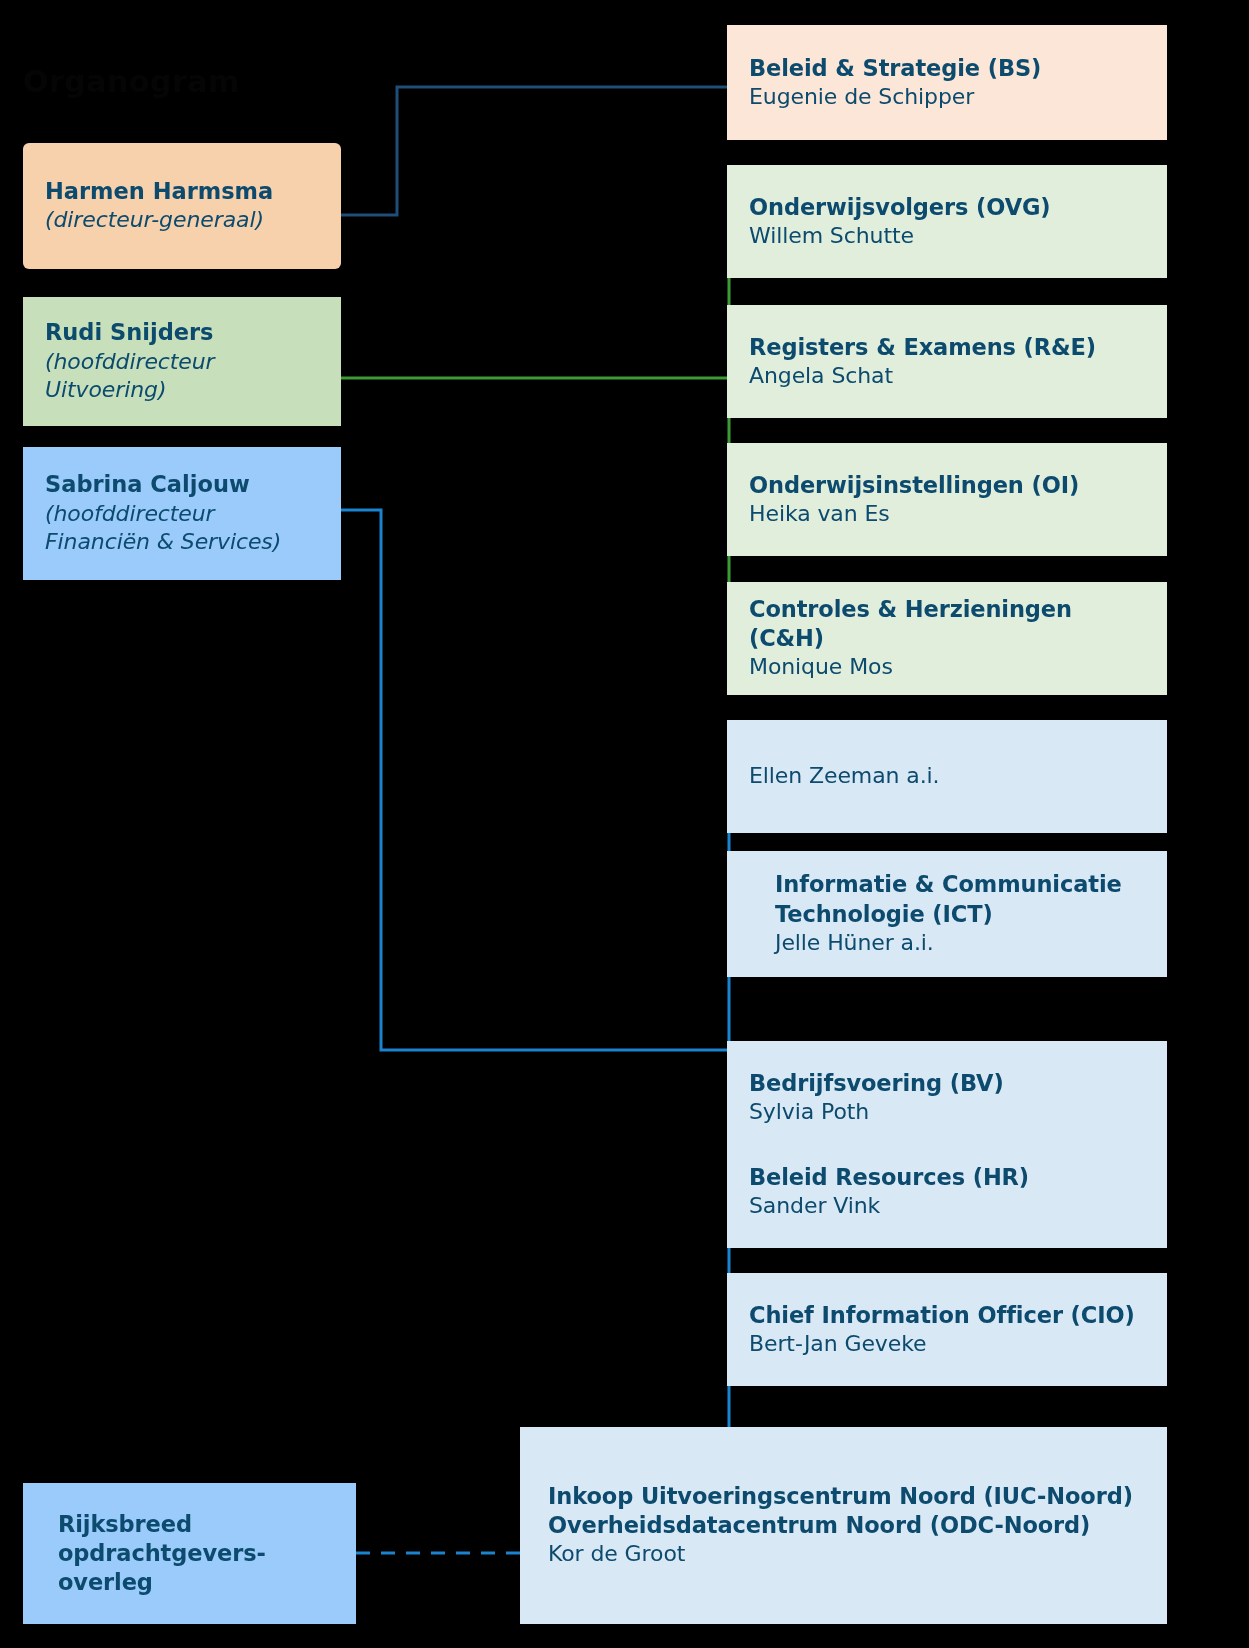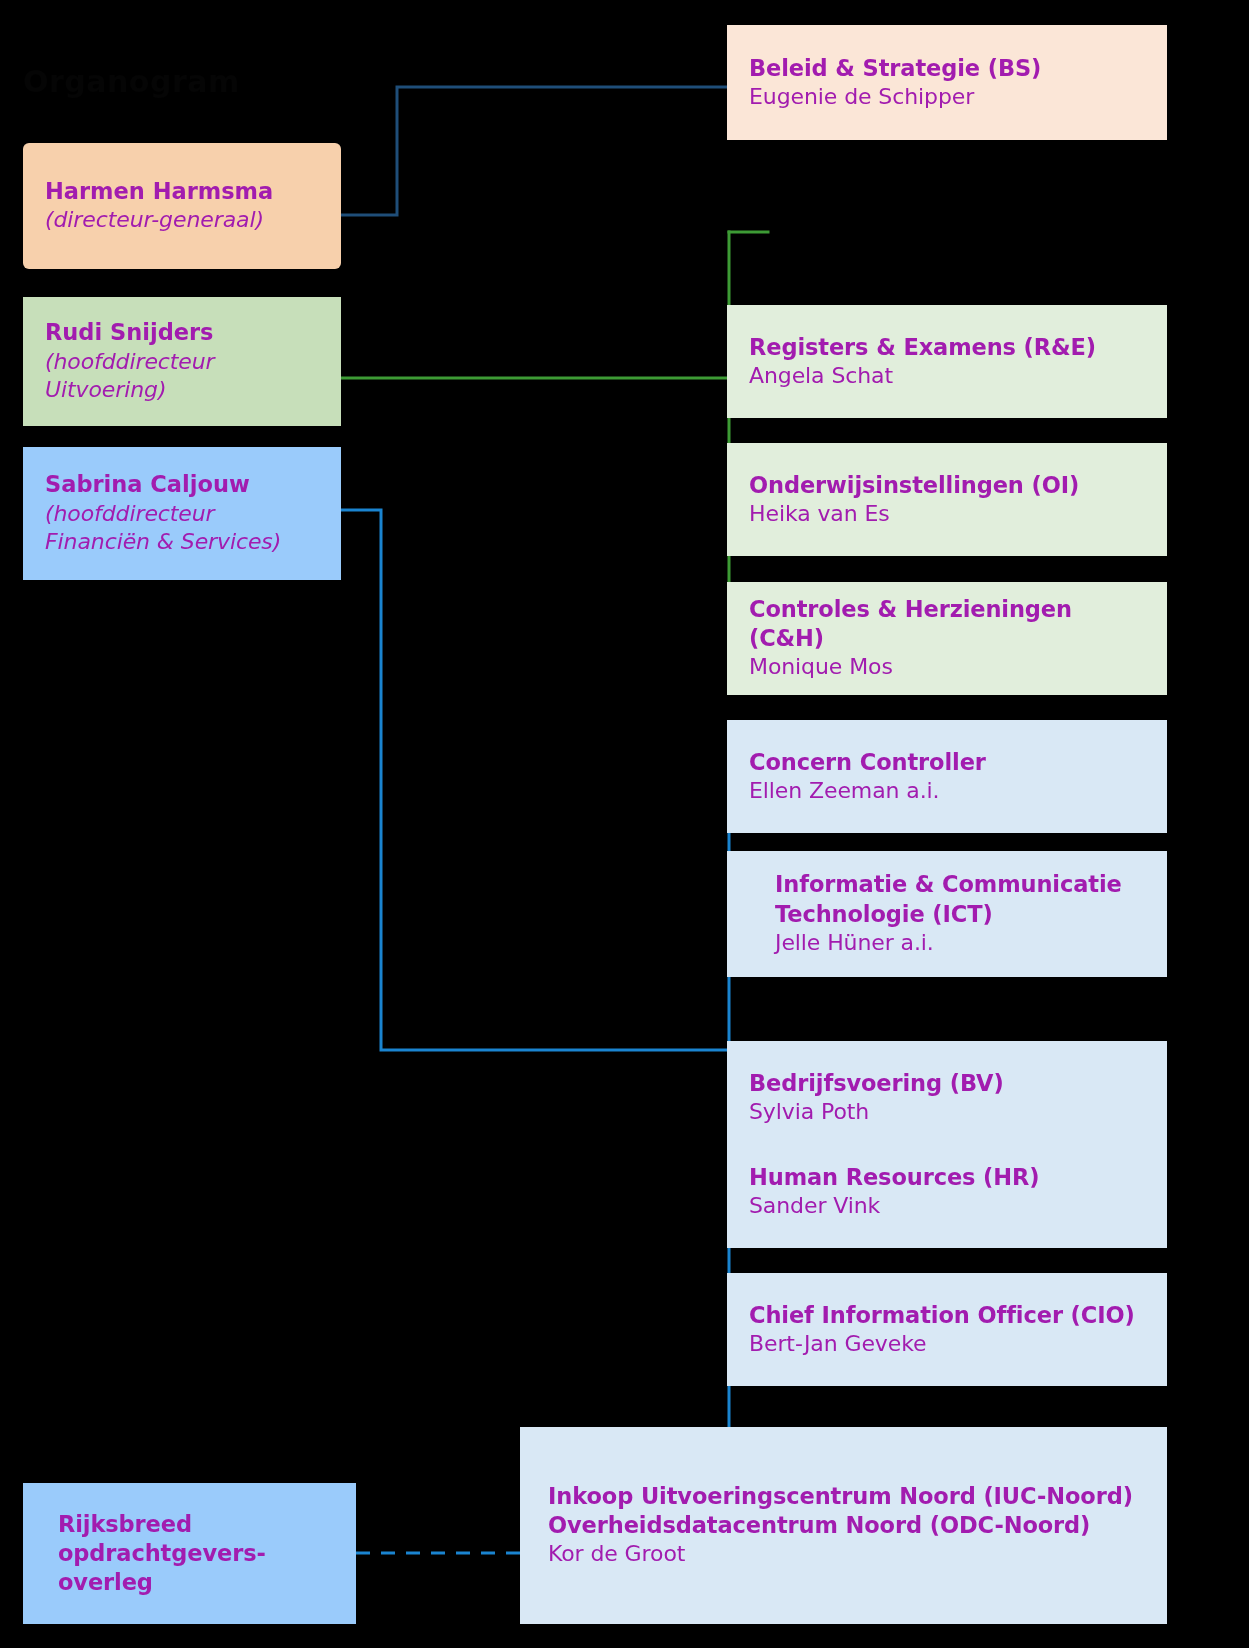--- a/index.html
+++ b/index.html
@@ -33,21 +33,21 @@
 
   
   .node {
     position: absolute;
     z-index: 2;
     padding: 14px 22px;
     display: flex;
     flex-direction: column;
     justify-content: center;
     line-height: 1.30;
-    color: #a21caf;
+    color: #0c4a6e;
   }
 
   .node .title {
     font-weight: bold;
     font-size: 22.5px;
     letter-spacing: -0.1px;
   }
 
   .node .person {
     font-weight: normal;
@@ -151,53 +151,56 @@
   <div class="node leader theme-blue-dark" style="left:23px; top:447px; width:318px; height:133px;">
     <div class="name">Sabrina Caljouw</div>
     <div class="role">(hoofddirecteur Financiën &amp; Services)</div>
   </div>
 
   <div class="node theme-orange-light" style="left:727px; top:25px; width:440px; height:115px;">
     <div class="title">Beleid &amp; Strategie (BS)</div>
     <div class="person">Eugenie de Schipper</div>
   </div>
 
+  <div class="node theme-green-light" style="left:727px; top:165px; width:440px; height:113px;">
+    <div class="title">Onderwijsvolgers (OVG)</div>
+    <div class="person">Willem Schutte</div>
+  </div>
 
   <div class="node theme-green-light" style="left:727px; top:305px; width:440px; height:113px;">
     <div class="title">Registers &amp; Examens (R&amp;E)</div>
     <div class="person">Angela Schat</div>
   </div>
 
   <div class="node theme-green-light" style="left:727px; top:443px; width:440px; height:113px;">
     <div class="title">Onderwijsinstellingen (OI)</div>
     <div class="person">Heika van Es</div>
   </div>
 
   <div class="node theme-green-light" style="left:727px; top:582px; width:440px; height:113px;">
     <div class="title">Controles &amp; Herzieningen (C&amp;H)</div>
     <div class="person">Monique Mos</div>
   </div>
 
   <div class="node theme-blue-light" style="left:727px; top:720px; width:440px; height:113px;">
-    <div class="title">Concern Controller</div>
     <div class="person">Ellen Zeeman a.i.</div>
   </div>
 
   <div class="node theme-blue-light" style="left:727px; top:851px; width:440px; height:126px;padding-left:48px;">
     <div class="title">Informatie &amp; Communicatie Technologie (ICT)</div>
     <div class="person">Jelle Hüner a.i.</div>
   </div>
 
   <div class="node theme-blue-light" style="left:727px; top:997px; width:440px; height:113px;margin-top:44px;">
     <div class="title">Bedrijfsvoering (BV)</div>
     <div class="person">Sylvia Poth</div>
   </div>
 
   <div class="node theme-blue-light" style="left:727px; top:1135px; width:440px; height:113px;">
-    <div class="title">Human Resources (HR)</div>
+    <div class="title">Beleid Resources (HR)</div>
     <div class="person">Sander Vink</div>
   </div>
 
   <div class="node theme-blue-light" style="left:727px; top:1273px; width:440px; height:113px;">
     <div class="title">Chief Information Officer (CIO)</div>
     <div class="person">Bert-Jan Geveke</div>
   </div>
 
   <div class="node theme-blue-dark" style="left:23px; top:1483px; width:333px; height:141px;padding-left:35px;">
     <div class="title" style="line-height:1.30;">Rijksbreed opdrachtgevers-overleg</div>

